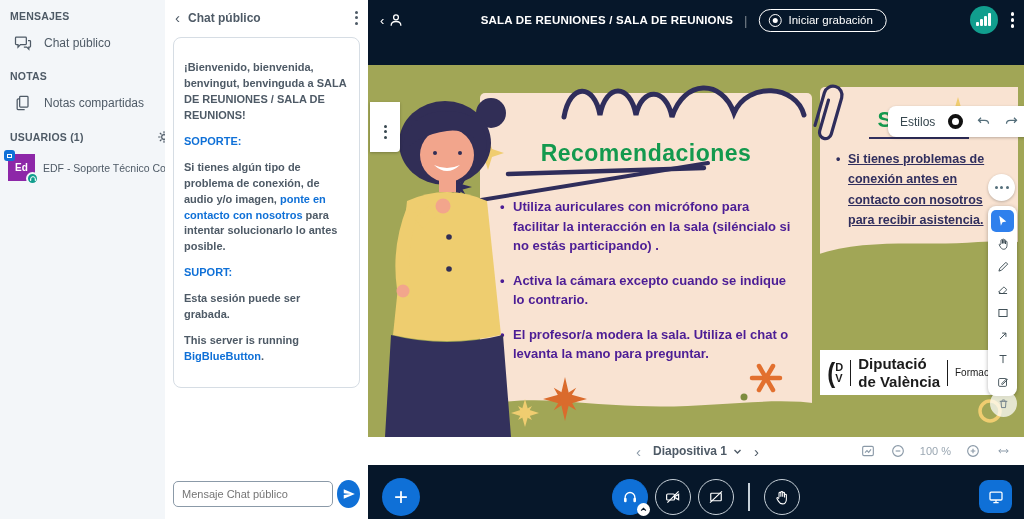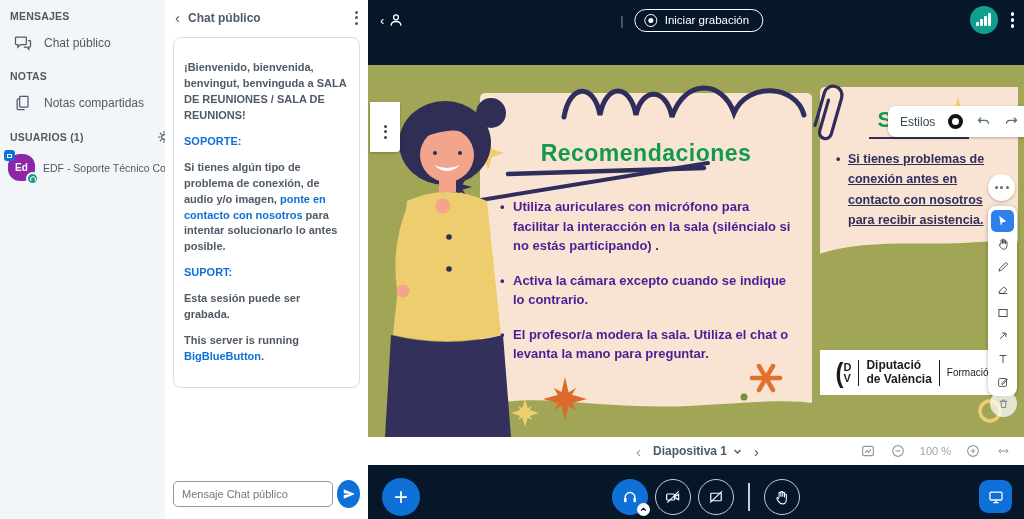--- a/index.html
+++ b/index.html
@@ -5,21 +5,21 @@
   * { margin:0; padding:0; box-sizing:border-box; }
   html,body { width:1024px; height:519px; font-family:"Liberation Sans","DejaVu Sans",sans-serif; }
   .app { position:relative; width:1024px; height:519px; background:#06172a; overflow:hidden; }
 
   
   .sidebar { position:absolute; left:0; top:0; width:182px; height:519px; background:#f3f6f9; border-right:1px solid #e4e9ee; }
   .sec-label { font-size:10.5px; font-weight:bold; color:#4e5a66; padding:10px 10px 4px; letter-spacing:.2px; display:flex; justify-content:space-between; align-items:center; }
   .side-item { display:flex; align-items:center; gap:11px; padding:7px 10px 7px 13px; font-size:12px; color:#4e5a66; cursor:pointer; }
   .side-item svg { flex:0 0 auto; }
   .user-row { display:flex; align-items:center; gap:8px; padding:6px 8px; font-size:10.5px; color:#4e5a66; }
-  .avatar { position:relative; width:27px; height:27px; border-radius:12px; background:#8d27a8; color:#fff; font-size:10px; font-weight:bold; display:flex; align-items:center; justify-content:center; flex:0 0 auto; }
+  .avatar { position:relative; width:27px; height:27px; border-radius:0; background:#8d27a8; color:#fff; font-size:10px; font-weight:bold; display:flex; align-items:center; justify-content:center; flex:0 0 auto; }
   .badge-tl { position:absolute; top:-4px; left:-4px; width:11px; height:11px; border-radius:3px; background:#0f70d7; display:flex; align-items:center; justify-content:center; }
   .badge-tl i { width:5px; height:4px; border:1px solid #fff; display:block; }
   .badge-br { position:absolute; bottom:-4px; right:-4px; width:13px; height:13px; border-radius:50%; background:#119e8e; border:2px solid #f3f6f9; display:flex; align-items:center; justify-content:center; color:#fff; }
   .uname { white-space:nowrap; overflow:hidden; }
 
   
   .chat { position:absolute; left:165px; top:0; width:203px; height:519px; background:#fff; }
   .chat-head { display:flex; align-items:center; gap:8px; padding:10px 10px 6px 10px; }
   .chev { color:#4e5a66; font-size:15px; line-height:1; }
   .chat-title { font-size:12px; font-weight:bold; color:#4e5a66; flex:1; }
@@ -63,21 +63,21 @@
   .bullet:before { content:"•"; position:absolute; left:0; top:0; }
   .card-right { position:absolute; left:452px; top:22px; width:198px; height:180px; background:#f9e3d2; border-radius:5px 0 0 0; }
   .support-title { display:block; text-align:center; margin:20px auto 10px; font-size:22px; font-weight:bold; color:#13994e; width:max-content; border-bottom:2px solid #312f5e; padding:0 8px 4px; }
   .support-text { position:relative; margin:0 10px 0 16px; padding-left:12px; font-size:12.5px; font-weight:600; color:#312f5e; line-height:1.62; text-decoration:underline; }
   .support-text:before { content:"•"; position:absolute; left:0; top:0; text-decoration:none; }
   .logo-box { position:absolute; left:452px; top:285px; width:184px; height:45px; background:#fff; display:flex; align-items:center; justify-content:center; gap:7px; z-index:5; }
   .logo-mark { display:flex; align-items:center; color:#1b1b1b; }
   .logo-paren { font-size:24px; font-weight:bold; line-height:.8; transform:scaleY(1.15); }
   .logo-dv { display:flex; flex-direction:column; font-size:11px; font-weight:bold; line-height:1; letter-spacing:0; }
   .logo-sep { width:1px; height:26px; background:#1b1b1b; }
-  .logo-name { font-size:12px; font-weight:600; color:#1b1b1b; line-height:1.15; }
+  .logo-name { font-size:15px; font-weight:600; color:#1b1b1b; line-height:1.15; }
   .logo-dept { font-size:10px; color:#1b1b1b; }
   .woman { position:absolute; left:-5px; top:20px; z-index:4; }
   .decor { position:absolute; inset:0; z-index:3; pointer-events:none; }
 
   
   .wb-dots-box { position:absolute; left:2px; top:62px; width:30px; height:50px; background:#fff; border-radius:0 0 4px 0; box-shadow:0 1px 3px rgba(0,0,0,.25); display:flex; justify-content:center; padding-top:9px; color:#37474f; z-index:10; cursor:pointer; }
   .styles-bar { position:absolute; left:520px; top:66px; width:148px; height:31px; background:#fff; border-radius:8px 0 0 8px; box-shadow:0 1px 3px rgba(0,0,0,.25); display:flex; align-items:center; gap:13px; padding:0 12px; z-index:10; }
   .styles-label { font-size:12px; color:#37474f; }
   .donut { width:15px; height:15px; border:4px solid #111; border-radius:50%; }
   .ur-btn { background:none; border:none; color:#546e7a; display:flex; cursor:pointer; padding:0; }
@@ -186,20 +186,21 @@
 
     <div class="topbar">
       <div class="tb-left">
         <span class="chev" style="color:#fff;font-size:13px">‹</span>
         <svg width="18" height="18" viewBox="0 0 24 24" fill="none" stroke="#fff" stroke-width="1.7">
           <circle cx="12" cy="8.5" r="3.2"></circle>
             <path d="M5.5 19.5c0-3.6 3-5.5 6.5-5.5s6.5 1.9 6.5 5.5"></path>
         </svg>
       </div>
       <div class="tb-center">
+        <span class="tb-title">SALA DE REUNIONES / SALA DE REUNIONS</span>
         <span class="tb-div">|</span>
         <button class="rec-pill">
           <span class="rec-dot">
               <i></i>
             </span>
           <span>Iniciar grabación</span>
         </button>
       </div>
       <div class="tb-right">
         <span class="signal-btn">

